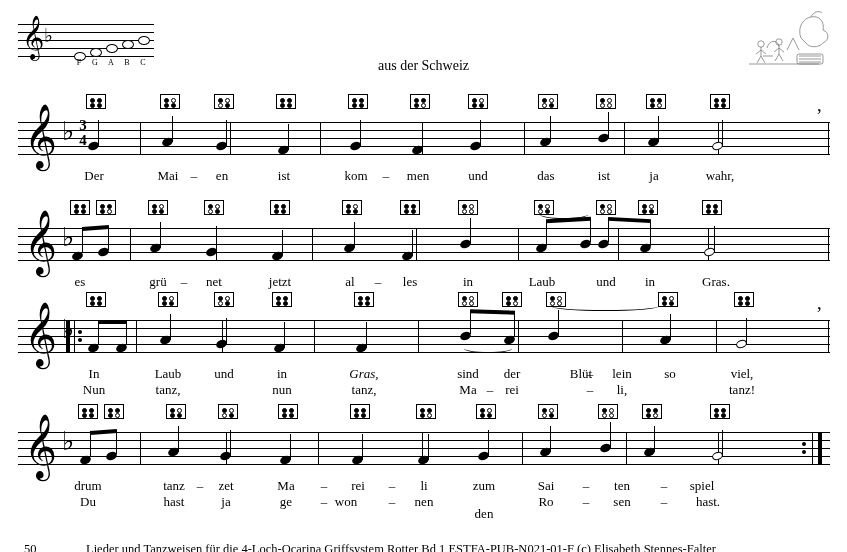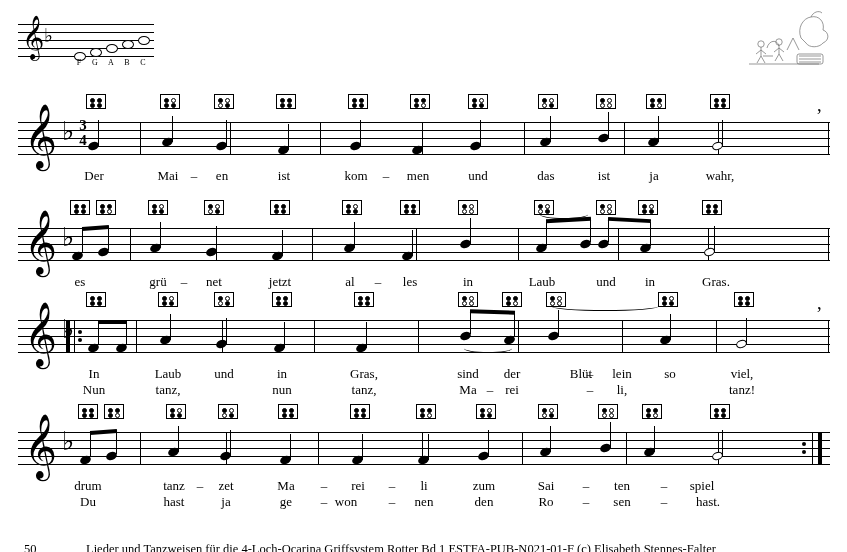--- a/index.html
+++ b/index.html
@@ -246,20 +246,21 @@
     position: absolute;
     left: 86px;
     top: 0;
   }
 </style>
 </head>
 <body>
 
 <div class="page">
 
+  <div class="subtitle">aus der Schweiz</div>
 
   <div class="legend">
     <div class="stafflines">
       <i style="top:0px"></i>
         <i style="top:8px"></i>
         <i style="top:16px"></i>
         <i style="top:24px"></i>
         <i style="top:32px"></i>
     </div>
     <div class="clef">𝄞</div>
@@ -704,21 +705,21 @@
     <div class="nh" style="left:642px; top:16px;"></div>
     <div class="stem" style="left:652px; top:-6px;"></div>
 
     <div class="nh open" style="left:718px; top:20px;"></div>
     <div class="stem" style="left:728px; top:-2px;"></div>
 
     <div class="lyric" style="left:76px;  top:46px;">In</div>
     <div class="lyric" style="left:150px; top:46px;">Laub</div>
     <div class="lyric" style="left:206px; top:46px;">und</div>
     <div class="lyric" style="left:264px; top:46px;">in</div>
-    <div class="lyric" style="left:346px; top:46px;">Gras,</div>
+    <div class="lyric" style="left:346px; top:46px;font-style:italic;">Gras,</div>
     <div class="lyric" style="left:450px; top:46px;">sind</div>
     <div class="lyric" style="left:494px; top:46px;">der</div>
     <div class="lyric" style="left:563px; top:46px;font-family:Liberation Serif, serif;">Blüt</div>
     <div class="lyric" style="left:572px; top:46px;">–</div>
     <div class="lyric" style="left:604px; top:46px;">lein</div>
     <div class="lyric" style="left:652px; top:46px;">so</div>
     <div class="lyric" style="left:724px; top:46px;">viel,</div>
 
     <div class="lyric" style="left:76px;  top:62px;">Nun</div>
     <div class="lyric" style="left:150px; top:62px;">tanz,</div>
@@ -882,21 +883,21 @@
     <div class="lyric" style="left:684px; top:46px;">spiel</div>
 
     <div class="lyric" style="left:70px;  top:62px;">Du</div>
     <div class="lyric" style="left:156px; top:62px;">hast</div>
     <div class="lyric" style="left:208px; top:62px;">ja</div>
     <div class="lyric" style="left:268px; top:62px;">ge</div>
     <div class="lyric" style="left:306px; top:62px;">–</div>
     <div class="lyric" style="left:328px; top:62px;">won</div>
     <div class="lyric" style="left:374px; top:62px;">–</div>
     <div class="lyric" style="left:406px; top:62px;">nen</div>
-    <div class="lyric" style="left:466px; top:62px;">den</div>
+    <div class="lyric" style="left:466px; top:74px;">den</div>
     <div class="lyric" style="left:528px; top:62px;">Ro</div>
     <div class="lyric" style="left:568px; top:62px;">–</div>
     <div class="lyric" style="left:604px; top:62px;">sen</div>
     <div class="lyric" style="left:646px; top:62px;">–</div>
     <div class="lyric" style="left:690px; top:62px;">hast.</div>
   </div>
 
   <div class="footer">
     <span class="pageno">50</span>
     <span class="ftext">Lieder und Tanzweisen für die 4-Loch-Ocarina Griffsystem Rotter Bd 1     ESTFA-PUB-N021-01-F     (c) Elisabeth Stennes-Falter</span>

